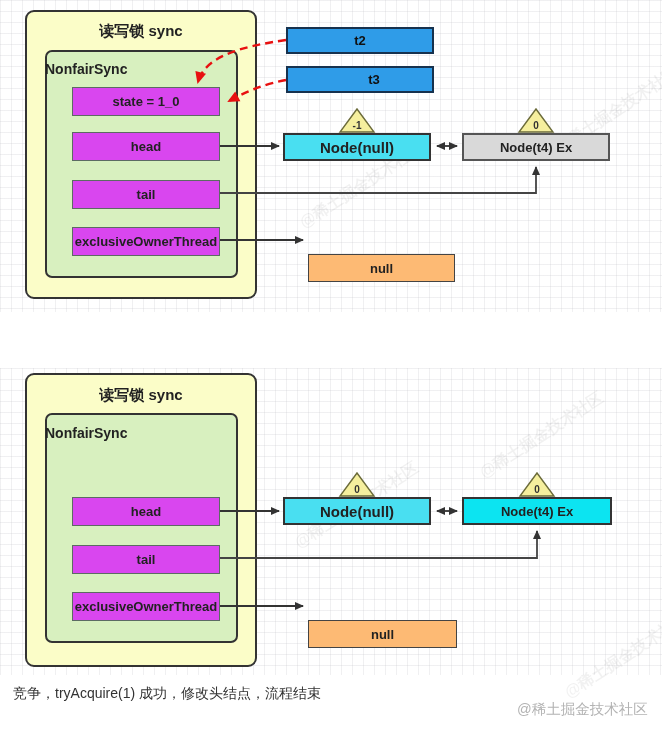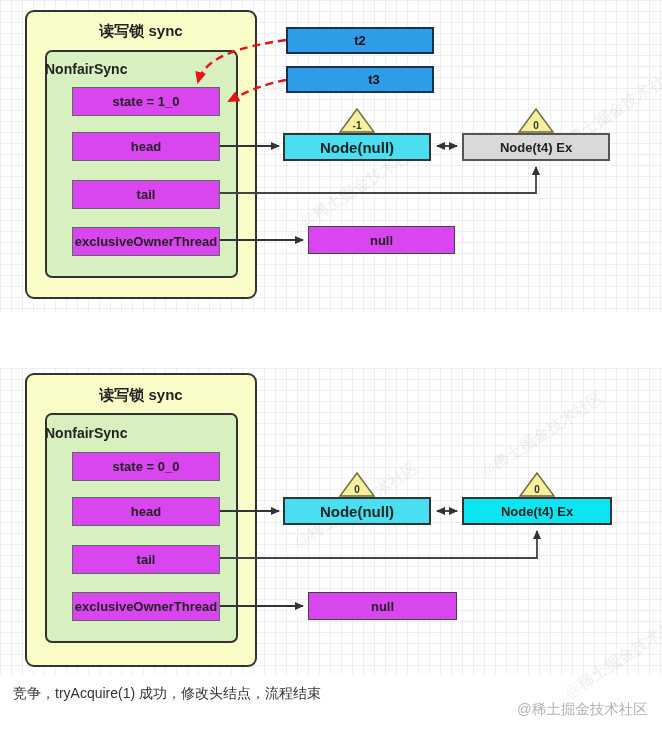--- a/index.html
+++ b/index.html
@@ -68,21 +68,21 @@
   }
   .thread-box {
     background: #2f9ce8;
     border: 2px solid #17324e;
     font-size: 13px;
     color: #111;
   }
   .node-cyan   { background: #49dff1; border: 2px solid #333; font-size: 15px; }
   .node-bright { background: #0ce4f1; border: 2px solid #333; font-size: 13px; }
   .node-gray   { background: #d9d9d9; border: 2px solid #555; font-size: 13px; }
-  .null-box    { background: #d946ef; border: 1.5px solid #444; font-size: 13px; }
+  .null-box    { background: #fdba74; border: 1.5px solid #444; font-size: 13px; margin-top: 28px; }
   .caption {
     position: absolute;
     left: 13px;
     width: 642px;
     font-size: 14px;
     line-height: 24px;
     color: #333;
     z-index: 2;
   }
   .arrow-layer {
@@ -152,21 +152,20 @@
   <div class="box null-box" style="left:308px; top:226px; width:147px; height:28px;">null</div>
 
   <div class="caption" style="top:318px;">
   </div>
 
   <div class="box outer-box" style="left:25px; top:373px; width:232px; height:294px;"></div>
   <div class="group-title" style="left:25px; top:386px;">读写锁 sync</div>
   <div class="box inner-box" style="left:45px; top:413px; width:193px; height:230px;"></div>
   <div class="sync-title" style="left:45px; top:425px;">NonfairSync</div>
 
-  <div class="box field-box" style="left:72px; top:452px; width:148px; height:29px;">state = 0_0</div>
   <div class="box field-box" style="left:72px; top:497px; width:148px; height:29px;">head</div>
   <div class="box field-box" style="left:72px; top:545px; width:148px; height:29px;">tail</div>
   <div class="box field-box" style="left:72px; top:592px; width:148px; height:29px;">exclusiveOwnerThread</div>
 
   <div class="box node-cyan" style="left:283px; top:497px; width:148px; height:28px;">Node(null)</div>
   <div class="box node-bright" style="left:462px; top:497px; width:150px; height:28px;">Node(t4) Ex</div>
 
   <div class="box null-box" style="left:308px; top:592px; width:149px; height:28px;">null</div>
 
   <div class="caption" style="top:681px;">

